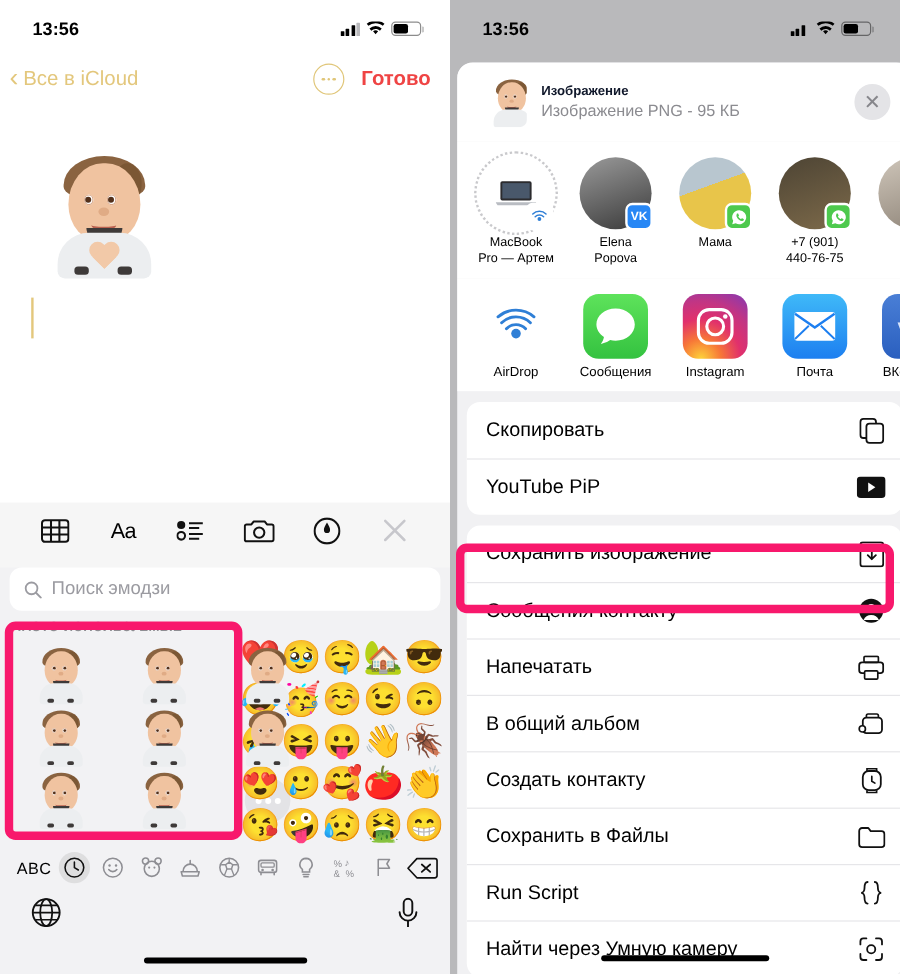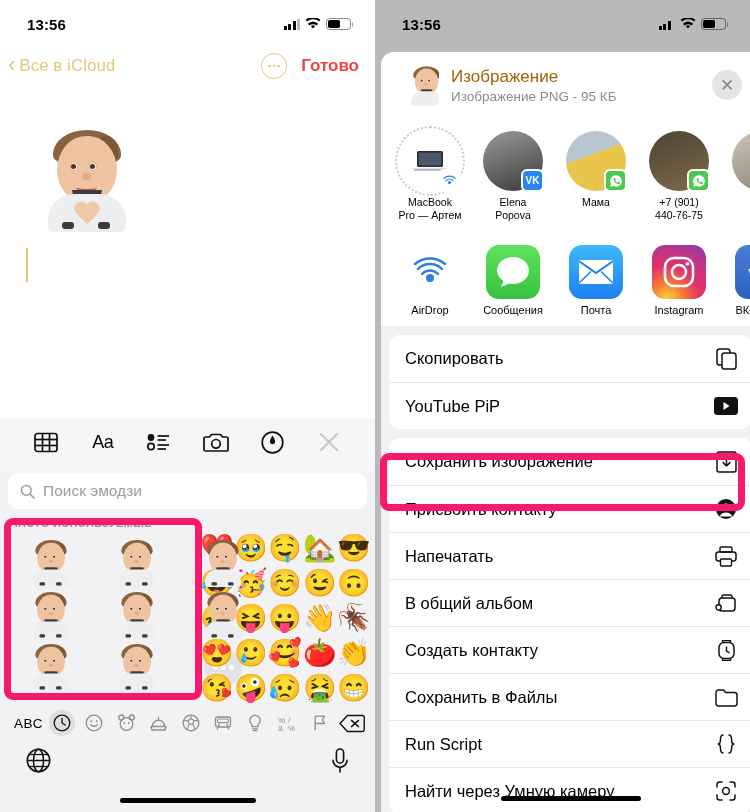--- a/index.html
+++ b/index.html
@@ -157,21 +157,21 @@
     position:absolute; left:6px; right:-10px; top:52px; bottom:0;
     background:#f1f1f3; border-radius:13px 13px 0 0; overflow:hidden;
   }
   .sheet-head {
     display:flex; align-items:center; gap:12px;
     background:#fff; padding:12px 14px 12px 16px;
   }
   .sheet-thumb { width:42px;height:42px;border-radius:6px;background:#fff;
     display:flex;align-items:flex-end;justify-content:center;overflow:hidden;}
   .sheet-thumb .mj { transform:scale(.39); transform-origin:bottom center; }
-  .sheet-title { font-size:17px; font-weight:400; color:#a16207; line-height:1.25; }
+  .sheet-title { font-size:11px; font-weight:700; color:#0f172a; line-height:1.25; }
   .sheet-sub { font-size:13.5px; color:#8b8b90; margin-top:1px; }
   .sheet-close { margin-left:auto; margin-right:4px; width:30px;height:30px;border-radius:50%;
     background:#e4e4e7; display:flex;align-items:center;justify-content:center;
     color:#86868b; font-size:17px; }
 
   .contacts-row, .apps-row {
     background:#fff; display:flex; gap:17px; padding:13px 0 10px 16px;
     overflow:hidden;
   }
   .contact { width:66px; flex:0 0 66px; text-align:center; }
@@ -699,40 +699,40 @@
           </div>
           <div class="app">
             <div class="app-icon" style="background:linear-gradient(180deg,#5ee35b,#34c240)">
               <svg width="36" height="34" viewBox="0 0 36 34">
                 <path d="M18 2C9 2 2 8 2 15.3c0 4.3 2.5 8.1 6.3 10.5-.3 2-1.3 4.2-2.8 5.8 0 0 4.6-.6 8-3.2 1.4.4 2.9.6 4.5.6 9 0 16-6 16-13.5S27 2 18 2z" fill="#fff"></path>
               </svg>
             </div>
             <div class="app-label">Сообщения</div>
           </div>
           <div class="app">
+            <div class="app-icon" style="background:radial-gradient(circle at 28% 100%, #fdd33a 0%, #f77737 25%, #e1306c 50%, #c13584 72%, #833ab4 100%)">
+              <svg width="34" height="34" viewBox="0 0 34 34">
+                <rect x="3" y="3" width="28" height="28" rx="9" fill="none" stroke="#fff" stroke-width="2.6"></rect>
+                <circle cx="17" cy="17" r="7" fill="none" stroke="#fff" stroke-width="2.6"></circle>
+                <circle cx="25.4" cy="8.8" r="1.9" fill="#fff"></circle>
+              </svg>
+            </div>
+            <div class="app-label">Instagram</div>
+          </div>
+          <div class="app">
             <div class="app-icon" style="background:linear-gradient(180deg,#3fb9f8,#1d7ff0)">
               <svg width="36" height="26" viewBox="0 0 36 26">
                 <rect x="1" y="1" width="34" height="24" rx="2.5" fill="#fff"></rect>
                 <path d="M1.5 2.5L18 14 34.5 2.5" fill="none" stroke="#1d7ff0" stroke-width="2"></path>
                 <path d="M1.5 23.5L13 12.5M34.5 23.5L23 12.5" fill="none" stroke="#1d7ff0" stroke-width="1.6"></path>
               </svg>
             </div>
             <div class="app-label">Почта</div>
           </div>
           <div class="app">
-            <div class="app-icon" style="background:radial-gradient(circle at 28% 100%, #fdd33a 0%, #f77737 25%, #e1306c 50%, #c13584 72%, #833ab4 100%)">
-              <svg width="34" height="34" viewBox="0 0 34 34">
-                <rect x="3" y="3" width="28" height="28" rx="9" fill="none" stroke="#fff" stroke-width="2.6"></rect>
-                <circle cx="17" cy="17" r="7" fill="none" stroke="#fff" stroke-width="2.6"></circle>
-                <circle cx="25.4" cy="8.8" r="1.9" fill="#fff"></circle>
-              </svg>
-            </div>
-            <div class="app-label">Instagram</div>
-          </div>
-          <div class="app">
             <div class="app-icon" style="background:linear-gradient(180deg,#4a7fd6,#2a5fbf)">
               <svg width="34" height="30" viewBox="0 0 34 30">
                 <text x="3" y="22" font-size="15" fill="#d9e6fb" font-family="Liberation Sans, sans-serif" font-weight="700">VK</text>
               </svg>
             </div>
             <div class="app-label">ВКонтакте</div>
           </div>
         </div>
 
       <div class="action-group" id="actions1">
@@ -760,21 +760,21 @@
             <span>Сохранить изображение</span>
             <span class="act-ico">
               <svg width="21" height="22" viewBox="0 0 21 22">
                 <path d="M1 7.5V19a2 2 0 002 2h15a2 2 0 002-2V7.5" fill="none" stroke="#111" stroke-width="1.5"></path>
                 <path d="M1 7.5V3a2 2 0 012-2h15a2 2 0 012 2v4.5" fill="none" stroke="#111" stroke-width="1.5"></path>
                 <path d="M10.5 6v9m0 0l-3.4-3.4M10.5 15l3.4-3.4" fill="none" stroke="#111" stroke-width="1.5" stroke-linecap="round"></path>
               </svg>
             </span>
           </div>
           <div class="action">
-            <span>Присвоить контакту</span>
+            <span>Сообщения контакту</span>
             <span class="act-ico">
               <svg width="22" height="22" viewBox="0 0 22 22">
                 <circle cx="11" cy="11" r="10" fill="#111"></circle>
                 <circle cx="11" cy="8.6" r="3.2" fill="#fff"></circle>
                 <path d="M4.6 18.6a7 7 0 0112.8 0" fill="#fff"></path>
               </svg>
             </span>
           </div>
           <div class="action">
             <span>Напечатать</span>

